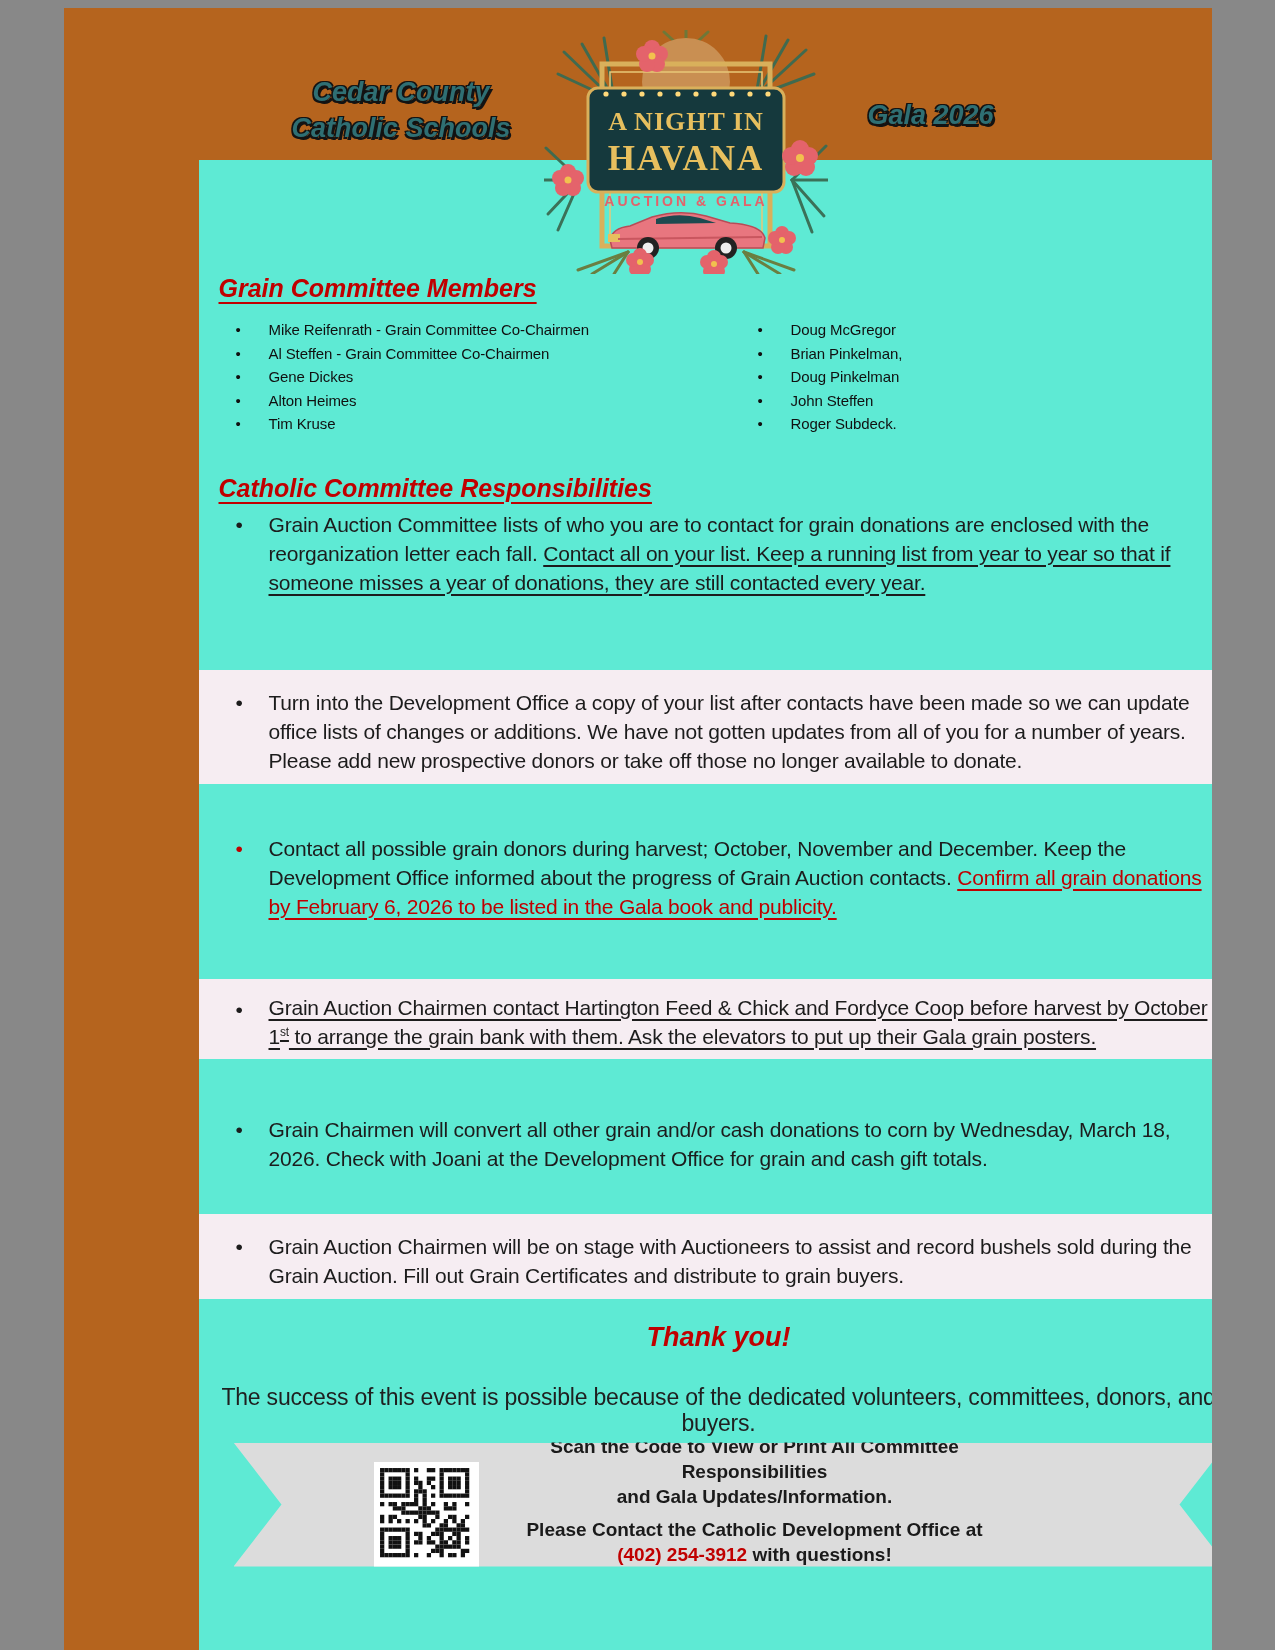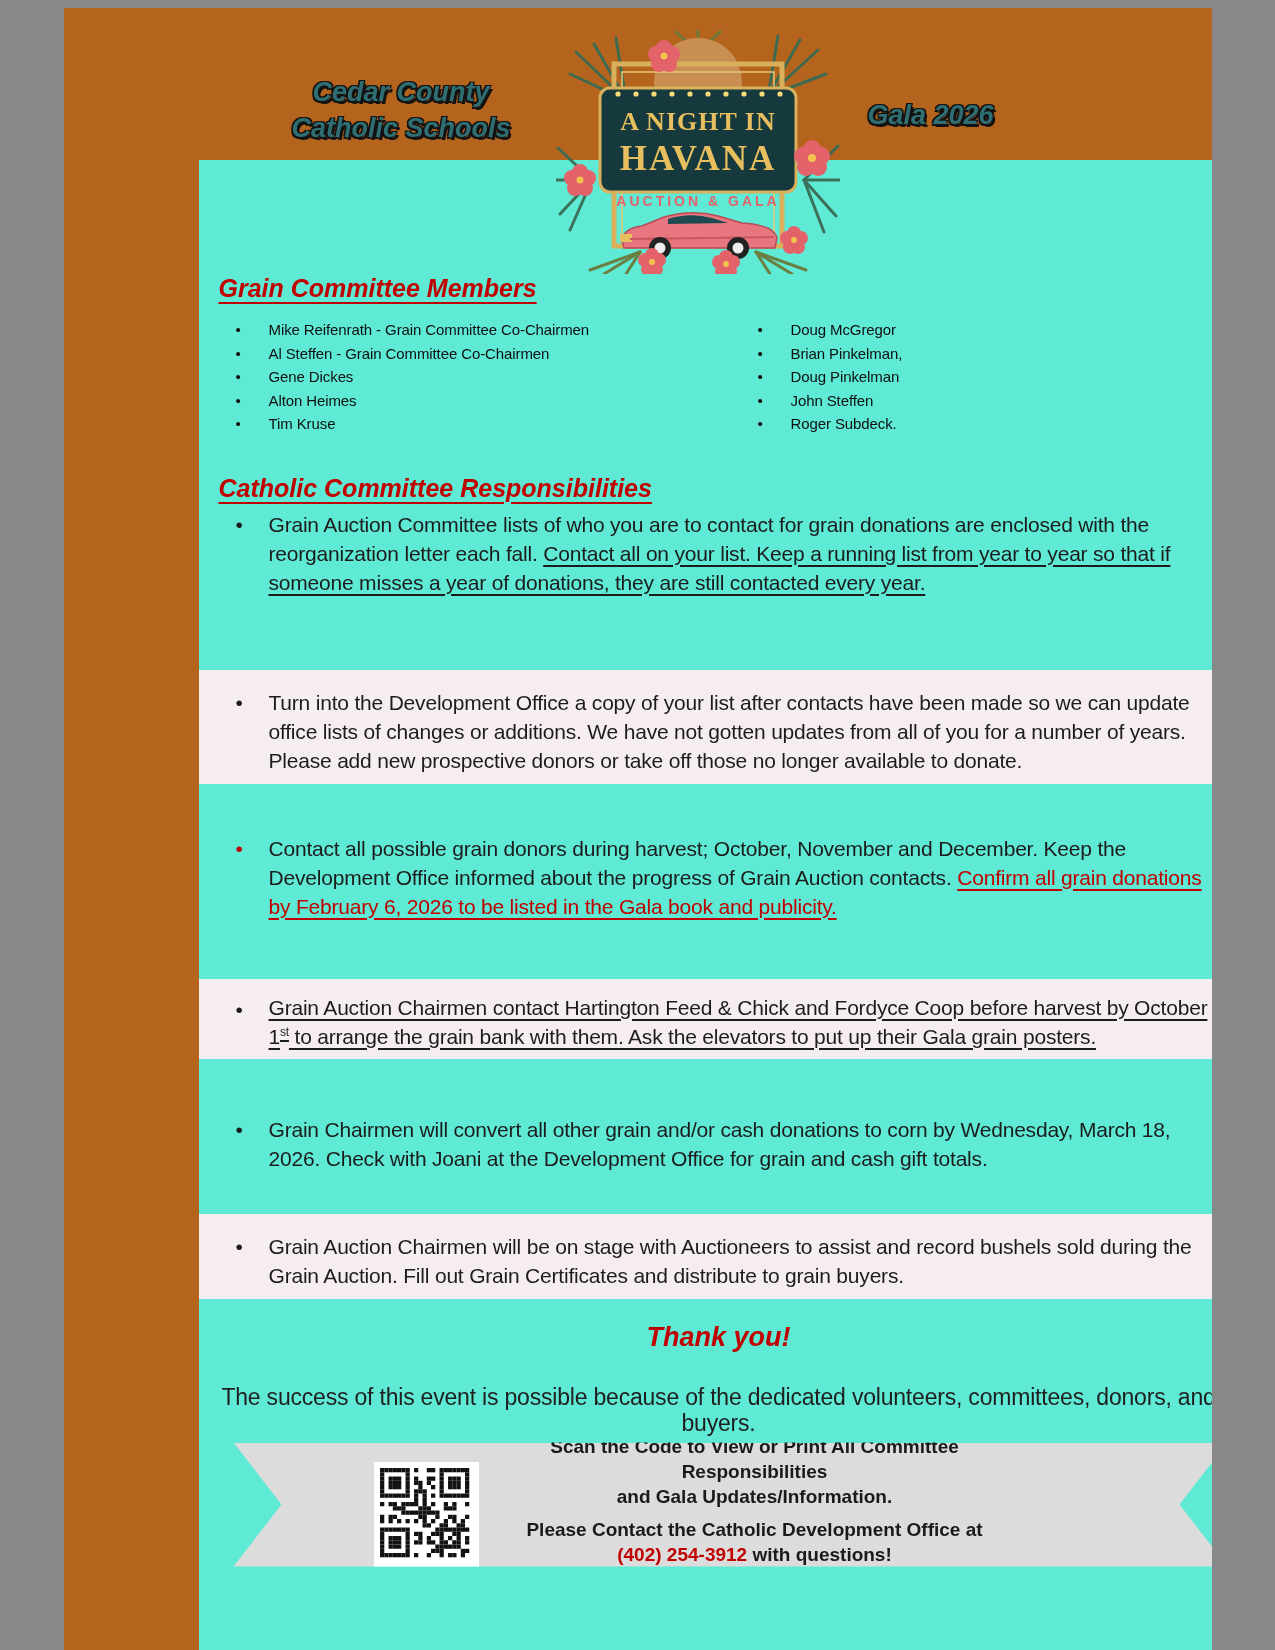--- a/index.html
+++ b/index.html
@@ -19,21 +19,21 @@
     color:#2F6F73;
     text-shadow:-1.5px -1.5px 0 #131313, 1.5px -1.5px 0 #131313, -1.5px 1.5px 0 #131313, 2.5px 2.5px 0 #131313;
     z-index:3;
   }
   .gala-label {
     position:absolute; left:760px; top:92px; width:170px; text-align:right;
     font-size:27px; font-weight:bold; font-style:italic; color:#2F6F73;
     text-shadow:-1.5px -1.5px 0 #131313, 1.5px -1.5px 0 #131313, -1.5px 1.5px 0 #131313, 2.5px 2.5px 0 #131313;
     z-index:3;
   }
-  .logo-wrap { position:absolute; left:492px; top:22px; width:284px; height:244px; z-index:4; }
+  .logo-wrap { position:absolute; left:480px; top:22px; width:284px; height:244px; z-index:4; }
 
   
   .content { position:absolute; left:135px; top:152px; width:1140px; }
 
   .section-title {
     margin-left:20px; font-size:25px; line-height:32px;
     font-weight:bold; font-style:italic; color:#C00000;
     text-decoration:underline; text-decoration-thickness:2px; text-underline-offset:5px;
   }
   .members-title { margin-top:112px; }

